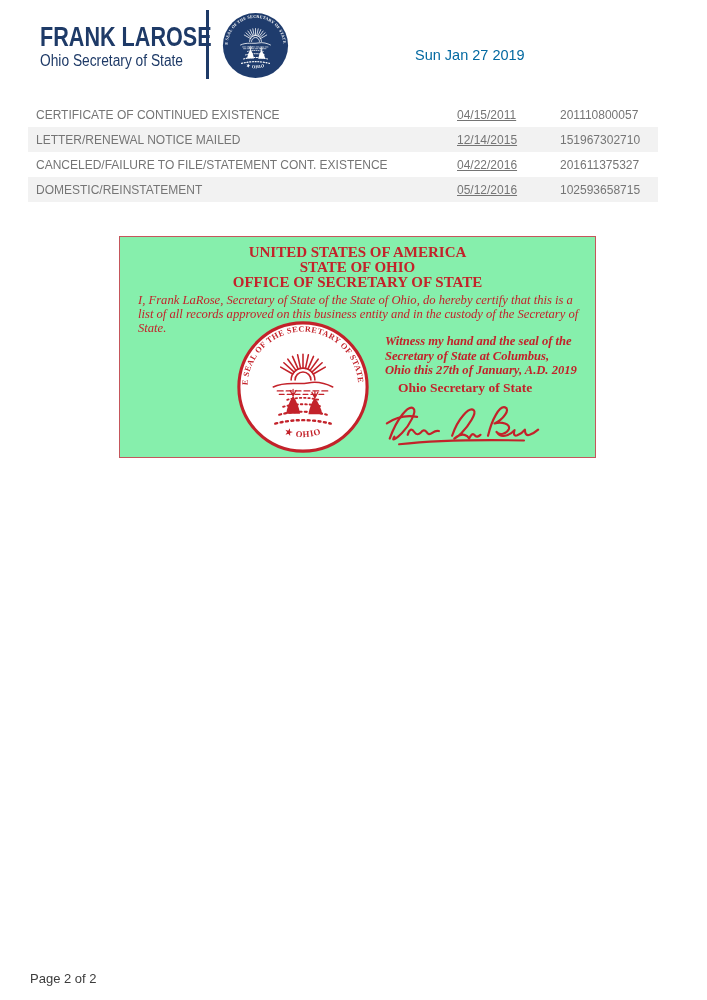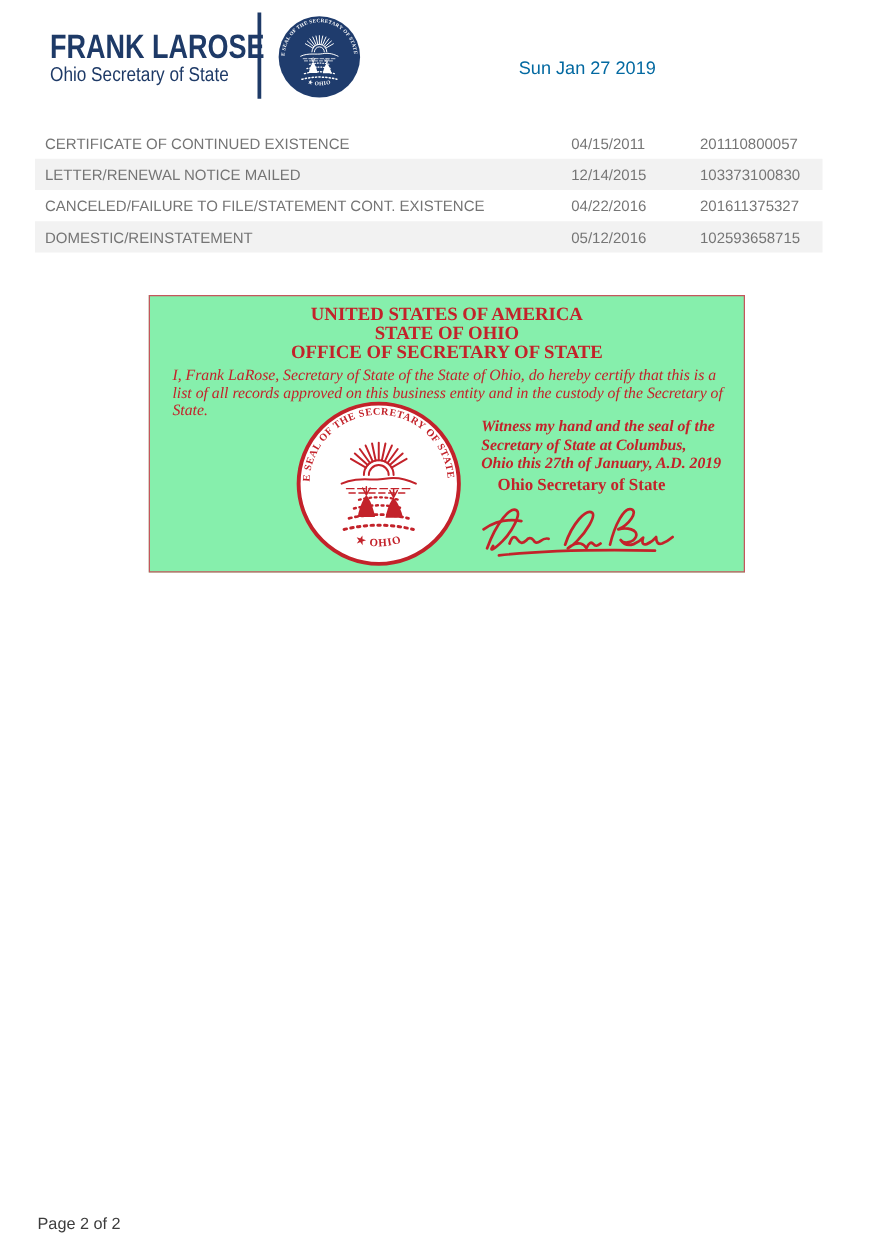--- a/index.html
+++ b/index.html
@@ -18,21 +18,21 @@
     transform:scaleX(.86);transform-origin:left top;white-space:nowrap;
   }
   .logo-divider{position:absolute;left:206px;top:10px;width:3px;height:69px;background:#1e3a67;}
   .blue-seal{position:absolute;left:221px;top:11px;width:69px;height:69px;}
   .doc-date{position:absolute;left:415px;top:47px;font-size:14.5px;color:#0369a1;}
   
   .records{position:absolute;left:28px;top:102px;width:630px;}
   .rec-row{display:flex;align-items:center;height:25px;font-size:12px;color:#757575;}
   .rec-row.alt{background:#f2f2f2;align-items:center;}
   .cell-type{width:421px;padding-left:8px;white-space:nowrap;overflow:hidden;}
-  .cell-date{width:103px;}
+  .cell-date{width:103px;text-decoration:underline;}
   .cell-num{flex:1;}
   
   .certificate{
     position:absolute;left:119px;top:236px;width:475px;height:220px;
     border:1px solid #c4565c;background:#86efac;
     font-family:"Liberation Serif",serif;color:#c3222a;
   }
   .cert-headings{margin-top:8px;text-align:center;font-weight:bold;font-size:15px;line-height:15px;}
   .cert-heading{white-space:nowrap;}
   .cert-body{
@@ -107,21 +107,21 @@
 
   <div class="records">
     <div class="rec-row">
       <div class="cell-type">CERTIFICATE OF CONTINUED EXISTENCE</div>
       <div class="cell-date">04/15/2011</div>
       <div class="cell-num">201110800057</div>
     </div>
     <div class="rec-row alt">
       <div class="cell-type">LETTER/RENEWAL NOTICE MAILED</div>
       <div class="cell-date">12/14/2015</div>
-      <div class="cell-num">103373100830</div>
+      <div class="cell-num">151967302710</div>
     </div>
     <div class="rec-row">
       <div class="cell-type">CANCELED/FAILURE TO FILE/STATEMENT CONT. EXISTENCE</div>
       <div class="cell-date">04/22/2016</div>
       <div class="cell-num">201611375327</div>
     </div>
     <div class="rec-row alt">
       <div class="cell-type">DOMESTIC/REINSTATEMENT</div>
       <div class="cell-date">05/12/2016</div>
       <div class="cell-num">102593658715</div>

